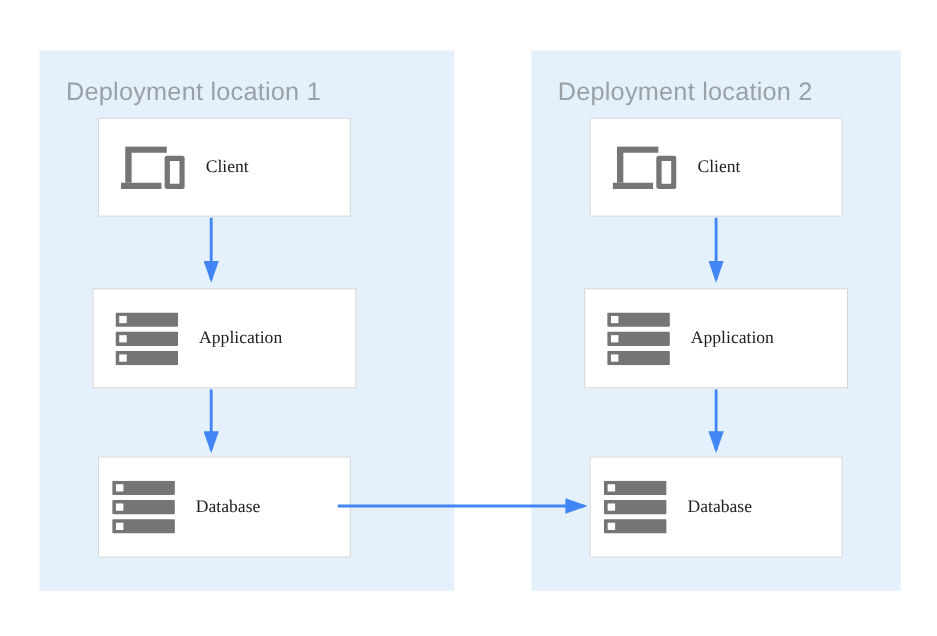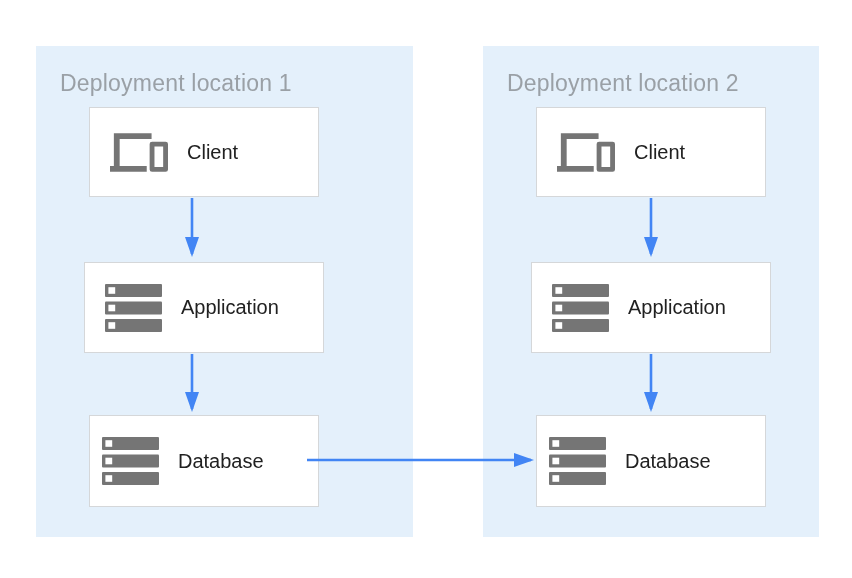--- a/index.html
+++ b/index.html
@@ -18,21 +18,21 @@
     font-size:23px; line-height:26px; letter-spacing:0.2px;
     color:var(--title-text, #9AA0A6); white-space:nowrap;
   }
   .node {
     position:absolute; box-sizing:border-box;
     background:var(--node-bg, #ffffff);
     border:1px solid var(--node-border, #D5D7D9);
     display:flex; align-items:center; padding-left:20px; gap:19px;
   }
   .node .label {
-    font-size:20px; color:var(--label-text, #212121); white-space:nowrap;
+    font-size:16px; color:var(--label-text, #212121); white-space:nowrap;font-family:Liberation Serif, serif;
   }
   .icon { color:var(--icon, #757575); display:flex; align-items:center; }
   
   .node.client      { left:53px; top:61px;  width:230px; height:90px; }
   .node.application { left:48px; top:216px; width:240px; height:91px; }
   .node.database    { left:53px; top:369px; width:230px; height:92px;padding-left:12px; }
   .arrows {
     position:absolute; left:0; top:0; width:852px; height:578px;
     pointer-events:none; z-index:5;
   }

